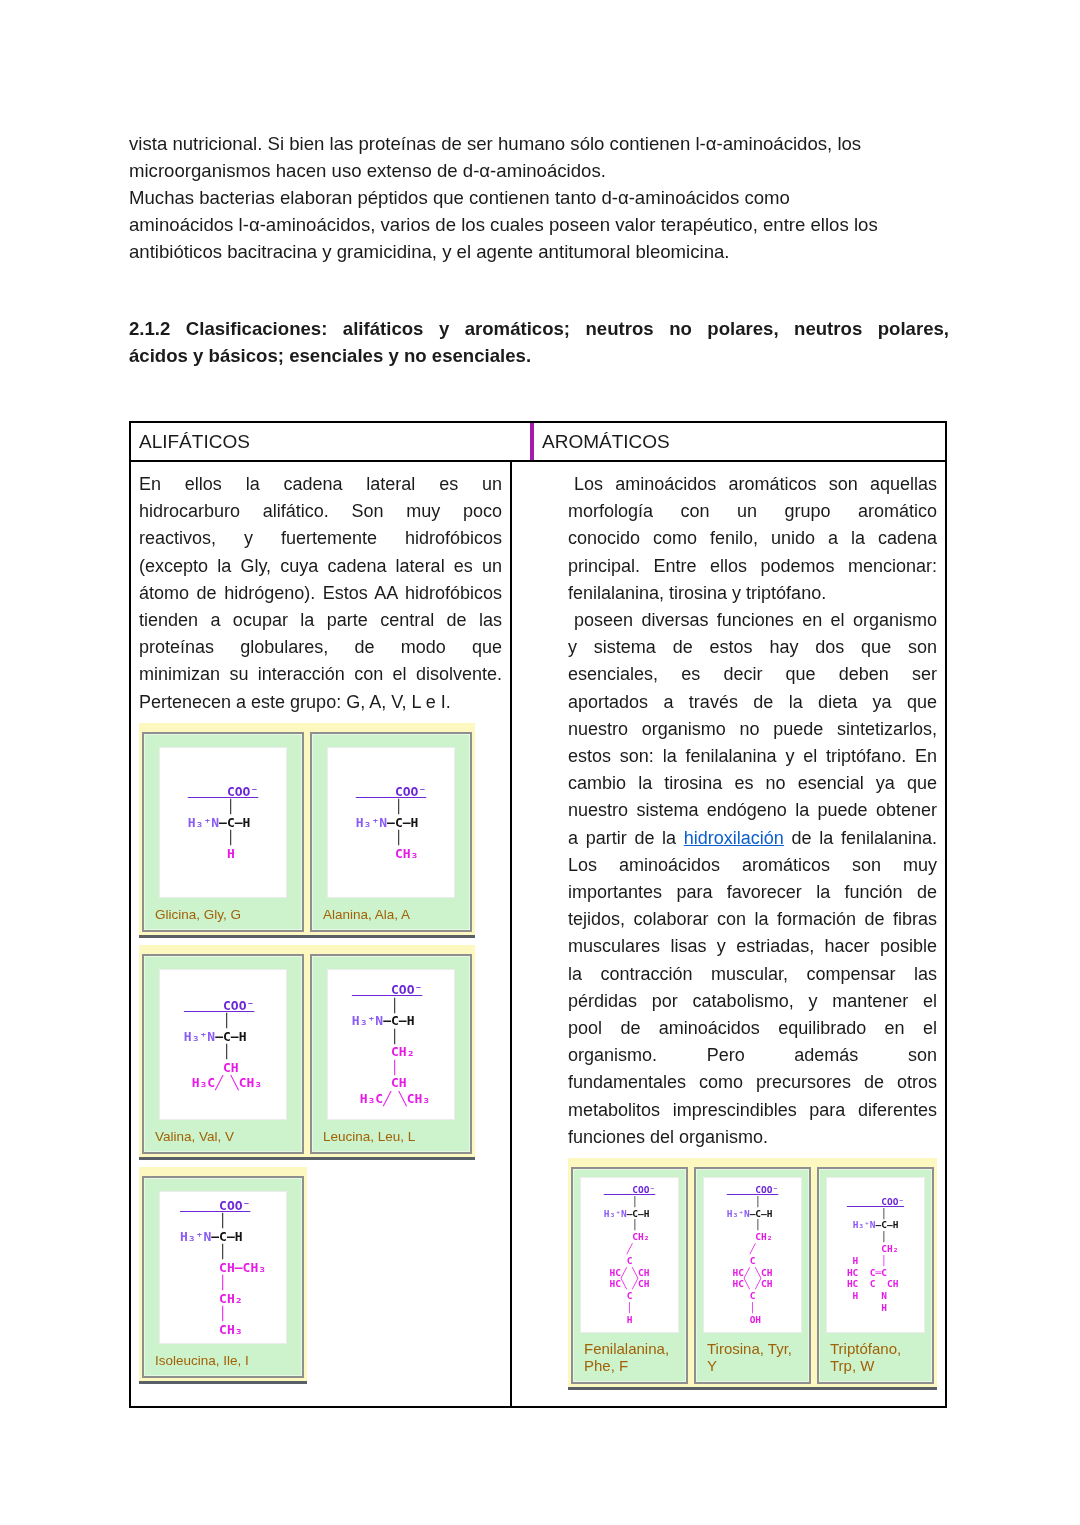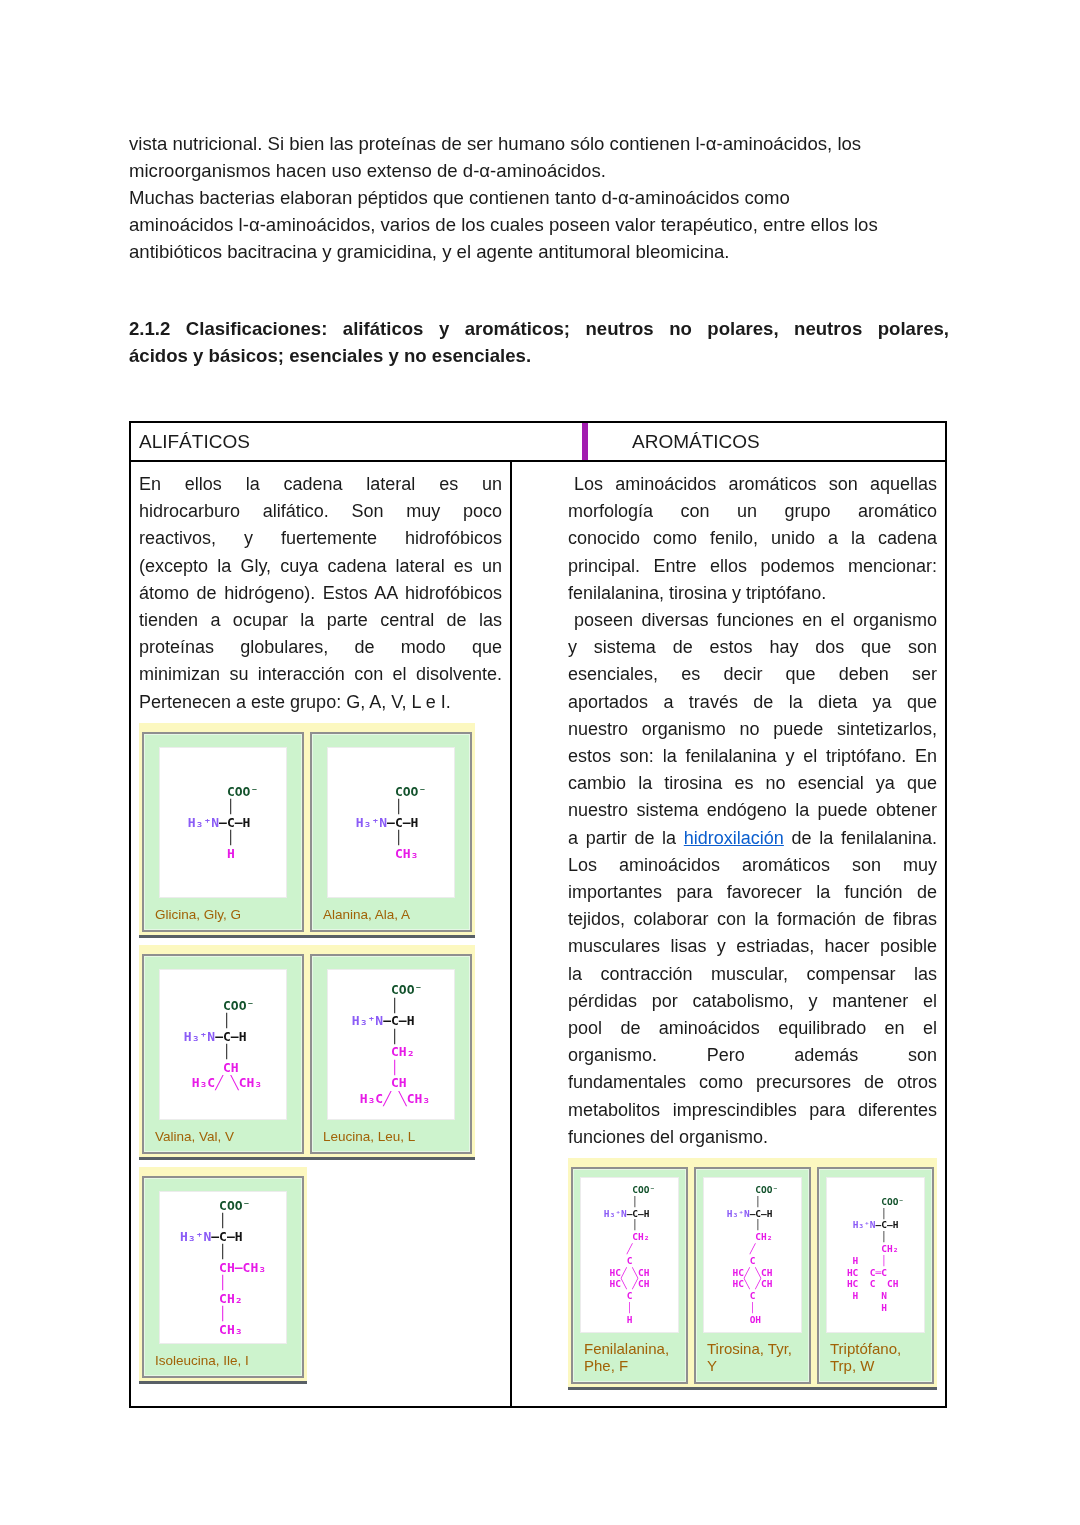--- a/index.html
+++ b/index.html
@@ -7,41 +7,41 @@
   .content{width:820px;margin:130px 0 0 129px;}
   .tline{font-size:18.6px;line-height:27px;}
   .heading{margin-top:50px;}
   .heading .tline{font-weight:bold;}
   .jl{text-align:justify;text-align-last:justify;}
   .ind{text-indent:6px;}
   
   .tbl{margin-top:52px;width:818px;border:2px solid #000;box-sizing:border-box;}
   .thead{display:flex;border-bottom:2px solid #000;}
   .th{box-sizing:border-box;padding:8px 8px 7px;font-size:19px;}
-  .th-left{width:457px;border-right:6px solid #a21caf;}
-  .th-right{flex:1;margin-left:36px;}
+  .th-left{width:403px;border-right:4px solid #a21caf;}
+  .th-right{flex:1;}
   .tbody{display:flex;align-items:stretch;gap:48px;}
   .td{box-sizing:border-box;padding:9px 8px 16px;}
   .td-left{width:403px;border-right:2px solid #000;}
   .td-right{flex:1;}
   .cell-line{font-size:18px;line-height:27.2px;}
   .link{color:#0a5ecf;text-decoration:underline;cursor:pointer;}
   
   .card-group{background:#fcf8c0;display:flex;gap:6px;padding:9px 3px 3px;border-bottom:3px solid #596066;margin-top:7px;width:max-content;}
   .aa-card{background:#cdf3cd;border:2px solid #8f8f8f;box-shadow:inset 0 0 0 1px #e6f7e6;display:flex;flex-direction:column;box-sizing:border-box;}
   .lg .aa-card{width:162px;min-height:200px;}
   .rg .aa-card{width:117px;min-height:196px;}
   .struct-box{background:#fff;border:1px solid #ececec;flex:1;display:flex;align-items:center;justify-content:center;padding:6px 2px;}
   .lg .struct-box{margin:13px 15px 5px;}
   .rg .struct-box{margin:8px 7px 3px;}
   .struct{display:inline-block;text-align:left;}
   .srow{white-space:pre;font-family:"DejaVu Sans Mono",monospace;font-weight:bold;}
   .lg .srow{font-size:13px;line-height:15.5px;}
   .rg .srow{font-size:9.5px;line-height:11.8px;}
-  .c-r{color:#14532d;}
+  .c-r{color:#6d28d9;text-decoration:underline;}
   .c-b{color:#8b5cf6;text-align:right;}
   .c-k{color:#141414;}
   .c-m{color:#e71ae7;}
   .aa-caption{margin-top:auto;padding:4px 6px 8px 11px;color:#a16207;}
   .lg .aa-caption{font-size:13.5px;}
   .rg .aa-caption{font-size:15px;}
 </style>
 </head>
 <body>
 

